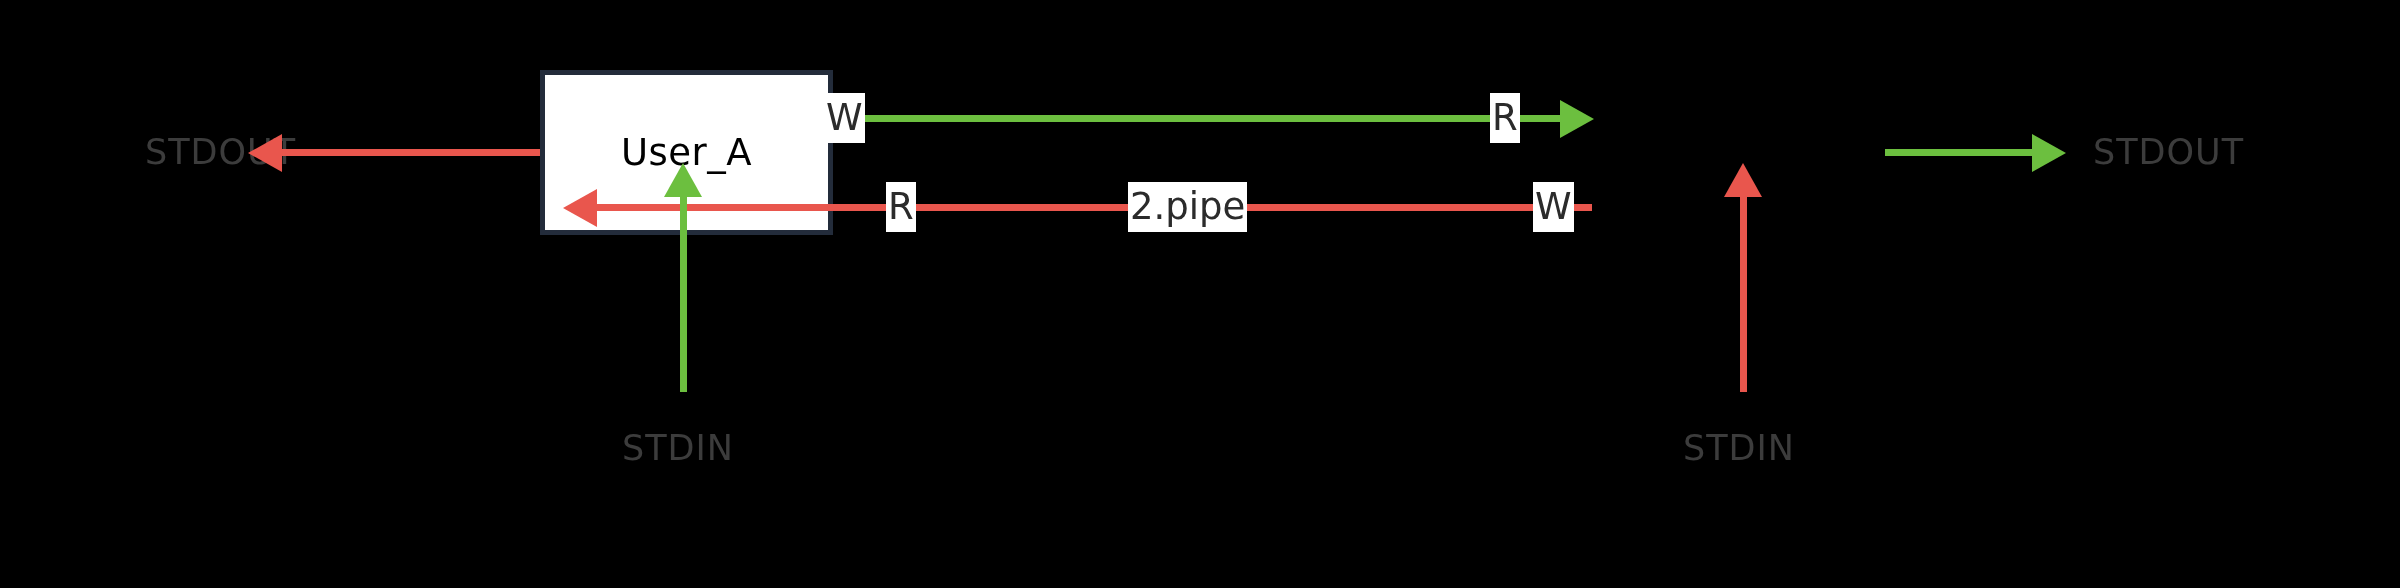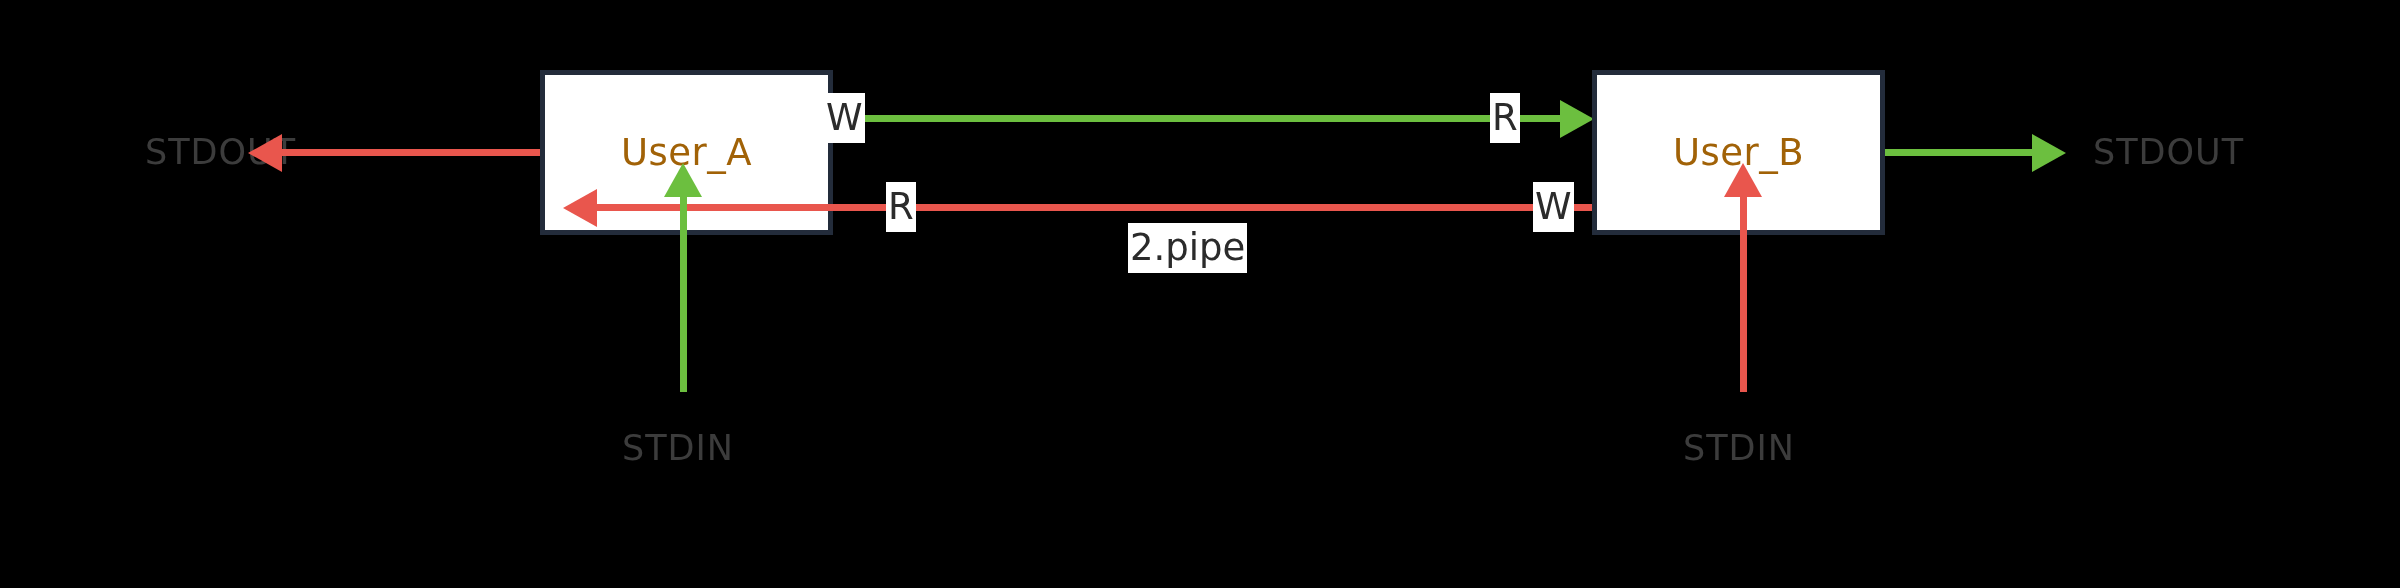--- a/index.html
+++ b/index.html
@@ -20,21 +20,21 @@
     position: absolute;
     background: #ffffff;
     border: 5px solid #232c3b;
     box-sizing: border-box;
     display: flex;
     align-items: center;
     justify-content: center;
   }
   .proc-label {
     font-size: 37px;
-    color: #a16207;
+    color: #000000;
     letter-spacing: 0.5px;
     font-family: "DejaVu Sans", sans-serif;
   }
   
   .stream-caption {
     position: absolute;
     font-size: 35px;
     color: #3c3c3c;
     letter-spacing: 1px;
     white-space: nowrap;
@@ -93,28 +93,25 @@
 
 
   <div class="edge-chip" style="left:1490px; top:93px;">R</div>
 
    User_A(R) ============ --&gt;
   <div class="h-line" style="left:597px; top:204px; width:995px; background:#e9564d;"></div>
   <div class="arrow arrow-left" style="left:563px; top:189px; color:#e9564d;"></div>
 
   <div class="edge-chip" style="left:886px; top:182px;">R</div>
 
-  <div class="edge-chip" style="left:1128px; top:182px;margin-top:41px;">2.pipe</div>
+  <div class="edge-chip" style="left:1128px; top:182px;">2.pipe</div>
 
   <div class="edge-chip" style="left:1533px; top:182px;">W</div>
 
   
-  <div class="proc-box" style="left:1592px; top:70px; width:293px; height:165px;">
-    <span class="proc-label">User_B</span>
-  </div>
 
   
   <div class="h-line" style="left:1885px; top:149px; width:150px; background:#6cbf3f;"></div>
   <div class="arrow arrow-right" style="left:2032px; top:134px; color:#6cbf3f;"></div>
 
   <div class="stream-caption" style="left:2093px; top:132px;">STDOUT</div>
 
   
   <div class="v-line" style="left:680px; top:196px; height:196px; background:#6cbf3f;"></div>
   <div class="arrow arrow-up" style="left:664px; top:163px; color:#6cbf3f;"></div>

